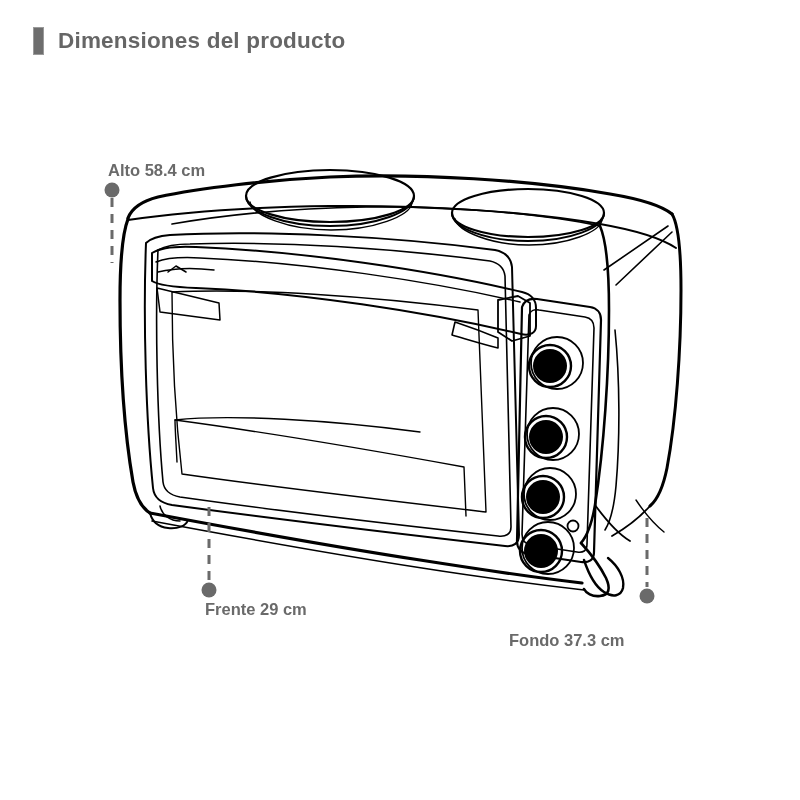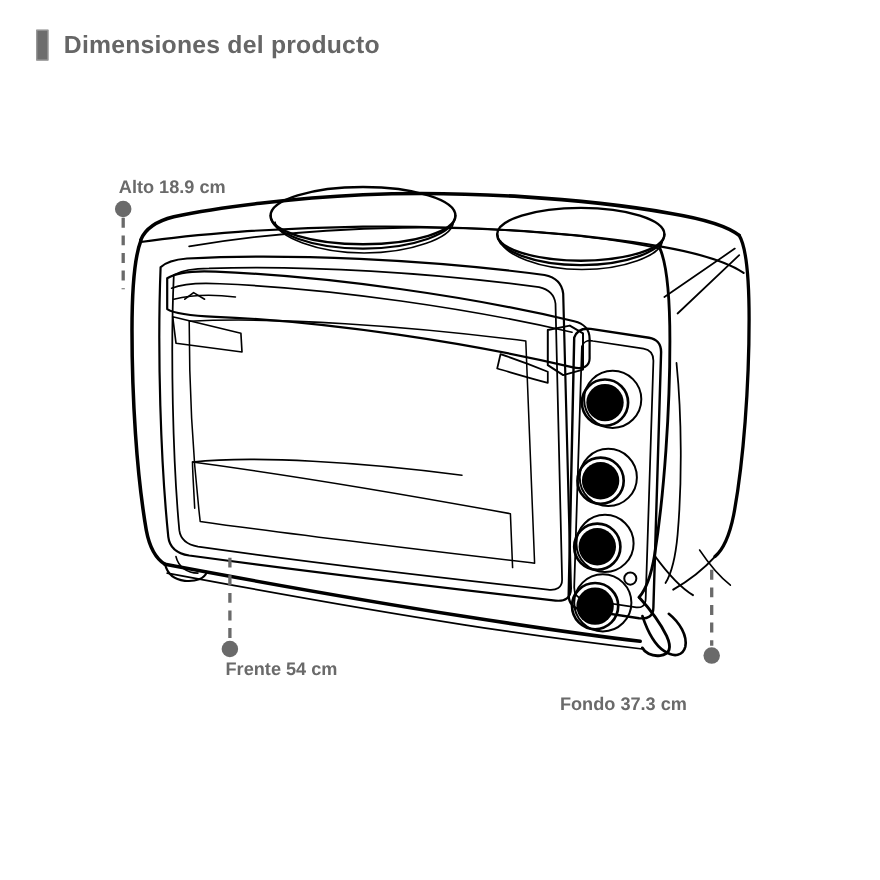--- a/index.html
+++ b/index.html
@@ -267,17 +267,17 @@
       <line x1="209" y1="507" x2="209" y2="581" stroke="#6a6a6a" stroke-width="3" stroke-dasharray="9 7"></line>
       <circle cx="209" cy="590" r="7.5" fill="#6a6a6a" stroke="none"></circle>
     </g>
 
     <g>
       <line x1="647" y1="518" x2="647" y2="587" stroke="#6a6a6a" stroke-width="3" stroke-dasharray="9 7"></line>
       <circle cx="647" cy="596" r="7.5" fill="#6a6a6a" stroke="none"></circle>
     </g>
   </svg>
 
-  <div class="callout-label callout-alto">Alto 18.9 cm</div>
-  <div class="callout-label callout-frente">Frente 54 cm</div>
+  <div class="callout-label callout-alto">Alto 58.4 cm</div>
+  <div class="callout-label callout-frente">Frente 29 cm</div>
   <div class="callout-label callout-fondo">Fondo 37.3 cm</div>
 
 </div>
 
 </body></html>

